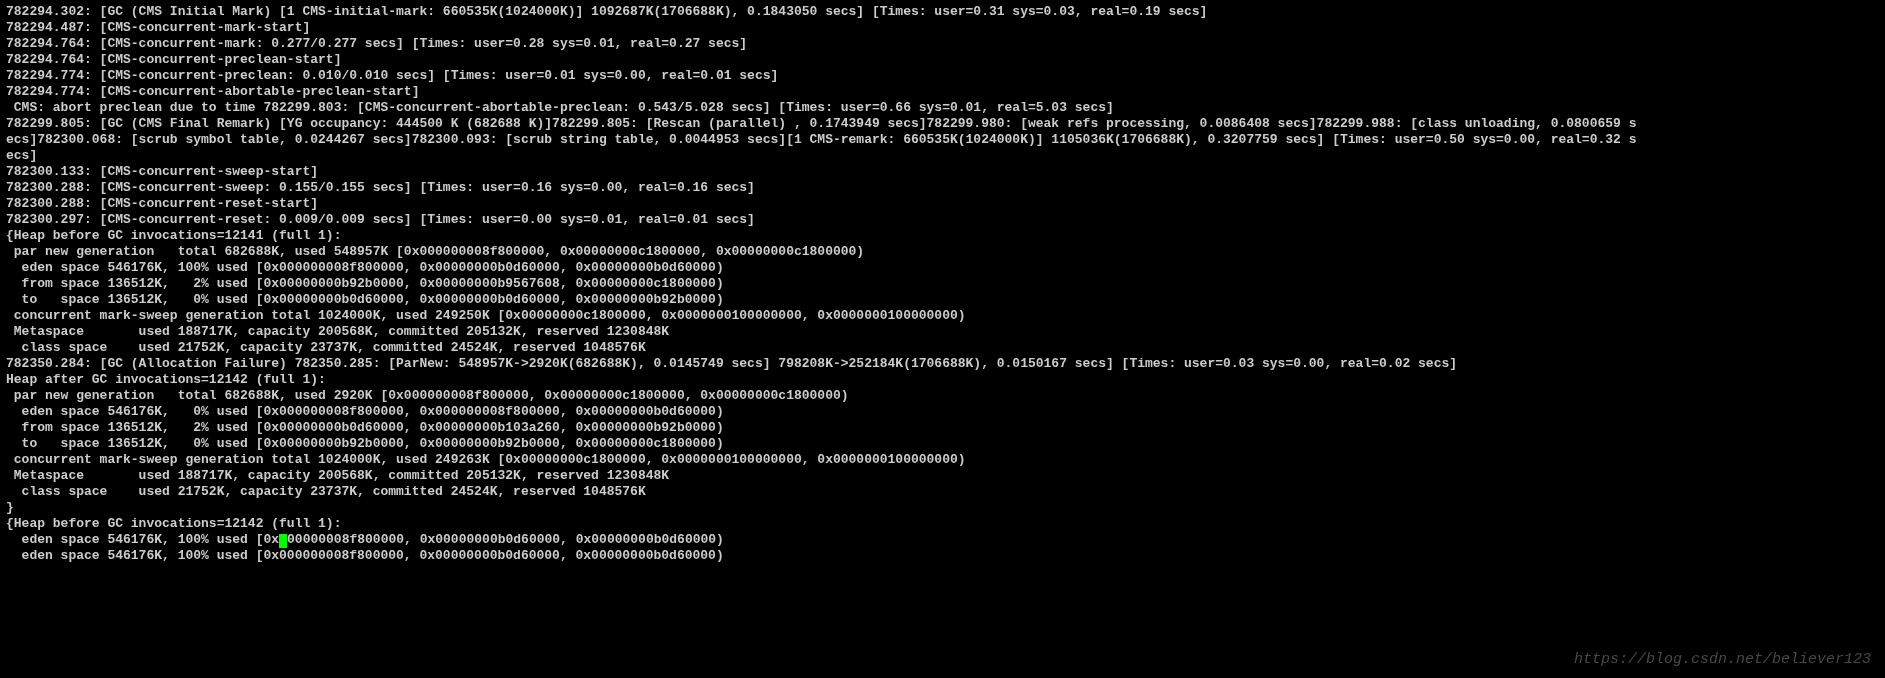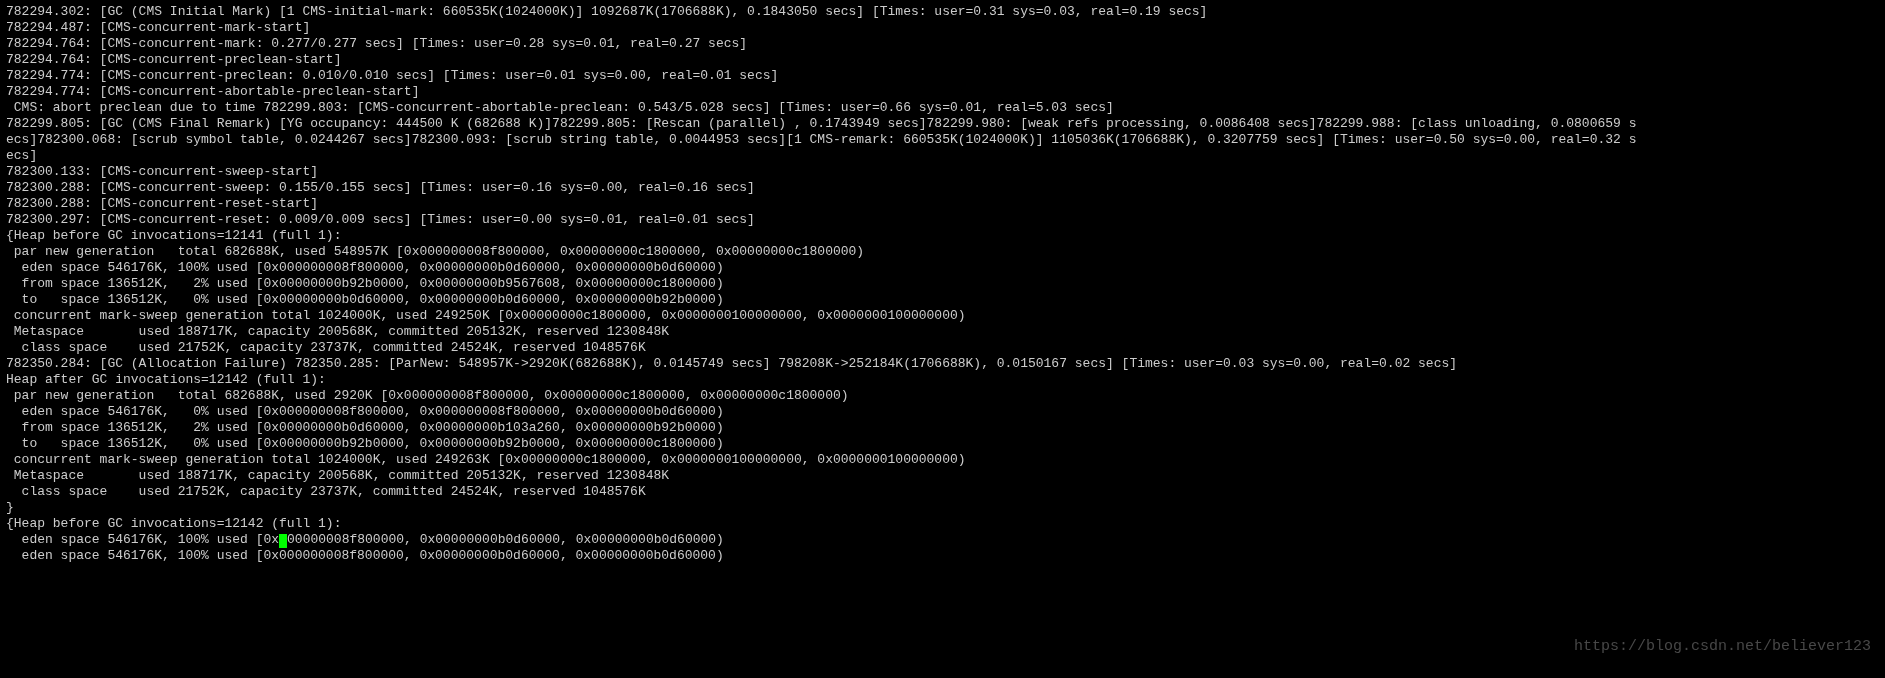--- a/index.html
+++ b/index.html
@@ -17,38 +17,40 @@
   .terminal {
     padding: 4px 6px;
     white-space: pre;
     position: relative;
     width: 1885px;
     height: 678px;
     box-sizing: border-box;
   }
   .line {
     white-space: pre;
+    font-weight: bold;
   }
   .cursor {
     display: inline-block;
     width: 8px;
     height: 14px;
     background: #00ff00;
     vertical-align: text-bottom;
     position: relative;
     top: 1px;
   }
   .watermark {
     position: absolute;
     right: 14px;
-    bottom: 23px;
+    bottom: 10px;
     color: #5a5a5a;
     font-family: "SimSun", "Courier New", monospace;
     font-size: 15px;
     opacity: 0.8;
     pointer-events: none;
+    font-style: italic;
   }
 </style>
 </head>
 <body>
 
 <div class="terminal" id="terminal"><div class="line">782294.302: [GC (CMS Initial Mark) [1 CMS-initial-mark: 660535K(1024000K)] 1092687K(1706688K), 0.1843050 secs] [Times: user=0.31 sys=0.03, real=0.19 secs]</div><div class="line">782294.487: [CMS-concurrent-mark-start]</div><div class="line">782294.764: [CMS-concurrent-mark: 0.277/0.277 secs] [Times: user=0.28 sys=0.01, real=0.27 secs]</div><div class="line">782294.764: [CMS-concurrent-preclean-start]</div><div class="line">782294.774: [CMS-concurrent-preclean: 0.010/0.010 secs] [Times: user=0.01 sys=0.00, real=0.01 secs]</div><div class="line">782294.774: [CMS-concurrent-abortable-preclean-start]</div><div class="line"> CMS: abort preclean due to time 782299.803: [CMS-concurrent-abortable-preclean: 0.543/5.028 secs] [Times: user=0.66 sys=0.01, real=5.03 secs]</div><div class="line">782299.805: [GC (CMS Final Remark) [YG occupancy: 444500 K (682688 K)]782299.805: [Rescan (parallel) , 0.1743949 secs]782299.980: [weak refs processing, 0.0086408 secs]782299.988: [class unloading, 0.0800659 s</div><div class="line">ecs]782300.068: [scrub symbol table, 0.0244267 secs]782300.093: [scrub string table, 0.0044953 secs][1 CMS-remark: 660535K(1024000K)] 1105036K(1706688K), 0.3207759 secs] [Times: user=0.50 sys=0.00, real=0.32 s</div><div class="line">ecs]</div><div class="line">782300.133: [CMS-concurrent-sweep-start]</div><div class="line">782300.288: [CMS-concurrent-sweep: 0.155/0.155 secs] [Times: user=0.16 sys=0.00, real=0.16 secs]</div><div class="line">782300.288: [CMS-concurrent-reset-start]</div><div class="line">782300.297: [CMS-concurrent-reset: 0.009/0.009 secs] [Times: user=0.00 sys=0.01, real=0.01 secs]</div><div class="line">{Heap before GC invocations=12141 (full 1):</div><div class="line"> par new generation   total 682688K, used 548957K [0x000000008f800000, 0x00000000c1800000, 0x00000000c1800000)</div><div class="line">  eden space 546176K, 100% used [0x000000008f800000, 0x00000000b0d60000, 0x00000000b0d60000)</div><div class="line">  from space 136512K,   2% used [0x00000000b92b0000, 0x00000000b9567608, 0x00000000c1800000)</div><div class="line">  to   space 136512K,   0% used [0x00000000b0d60000, 0x00000000b0d60000, 0x00000000b92b0000)</div><div class="line"> concurrent mark-sweep generation total 1024000K, used 249250K [0x00000000c1800000, 0x0000000100000000, 0x0000000100000000)</div><div class="line"> Metaspace       used 188717K, capacity 200568K, committed 205132K, reserved 1230848K</div><div class="line">  class space    used 21752K, capacity 23737K, committed 24524K, reserved 1048576K</div><div class="line">782350.284: [GC (Allocation Failure) 782350.285: [ParNew: 548957K-&gt;2920K(682688K), 0.0145749 secs] 798208K-&gt;252184K(1706688K), 0.0150167 secs] [Times: user=0.03 sys=0.00, real=0.02 secs]</div><div class="line">Heap after GC invocations=12142 (full 1):</div><div class="line"> par new generation   total 682688K, used 2920K [0x000000008f800000, 0x00000000c1800000, 0x00000000c1800000)</div><div class="line">  eden space 546176K,   0% used [0x000000008f800000, 0x000000008f800000, 0x00000000b0d60000)</div><div class="line">  from space 136512K,   2% used [0x00000000b0d60000, 0x00000000b103a260, 0x00000000b92b0000)</div><div class="line">  to   space 136512K,   0% used [0x00000000b92b0000, 0x00000000b92b0000, 0x00000000c1800000)</div><div class="line"> concurrent mark-sweep generation total 1024000K, used 249263K [0x00000000c1800000, 0x0000000100000000, 0x0000000100000000)</div><div class="line"> Metaspace       used 188717K, capacity 200568K, committed 205132K, reserved 1230848K</div><div class="line">  class space    used 21752K, capacity 23737K, committed 24524K, reserved 1048576K</div><div class="line">}</div><div class="line">{Heap before GC invocations=12142 (full 1):</div><div class="line"><span>  eden space 546176K, 100% used [0x</span><span class="cursor"></span><span>00000008f800000, 0x00000000b0d60000, 0x00000000b0d60000)</span></div><div class="line">  eden space 546176K, 100% used [0x000000008f800000, 0x00000000b0d60000, 0x00000000b0d60000)</div></div>
 <div class="watermark">https://blog.csdn.net/believer123</div>
 
 </body></html>

